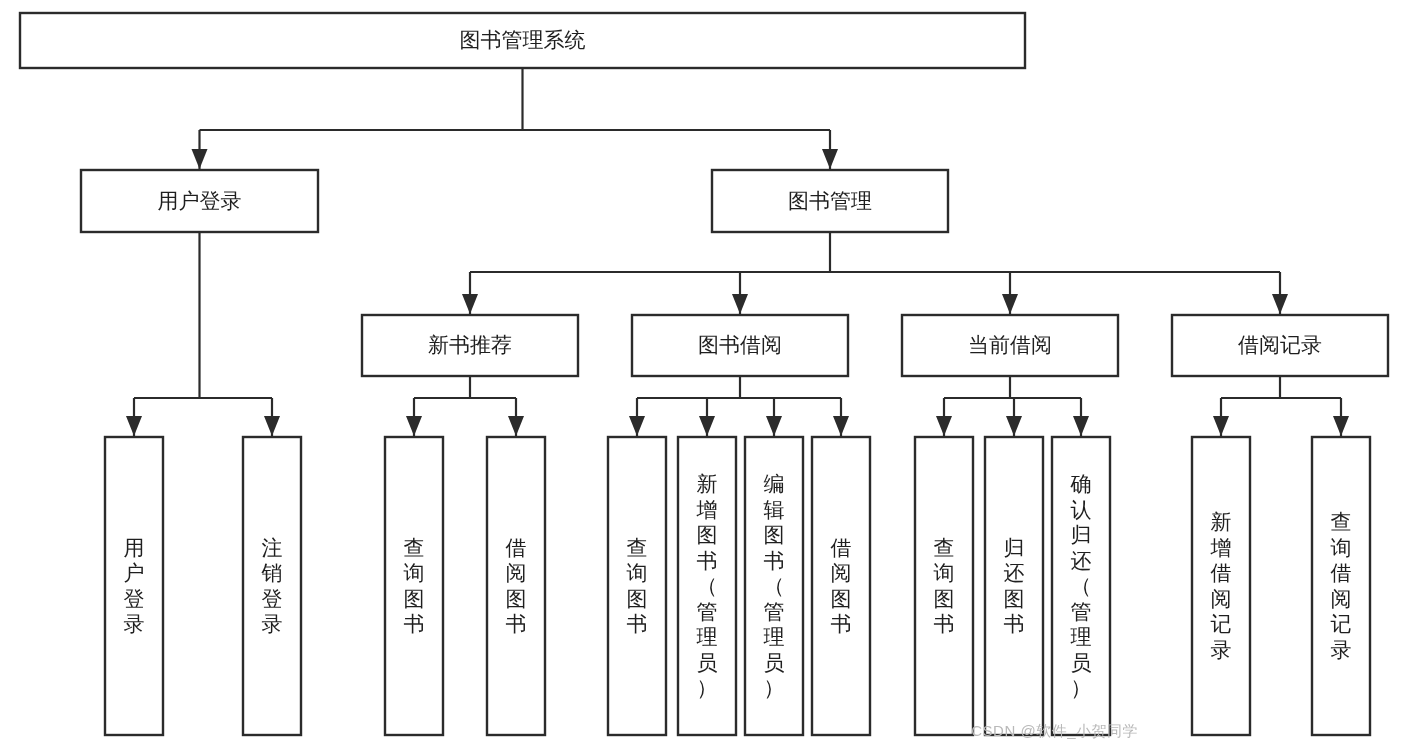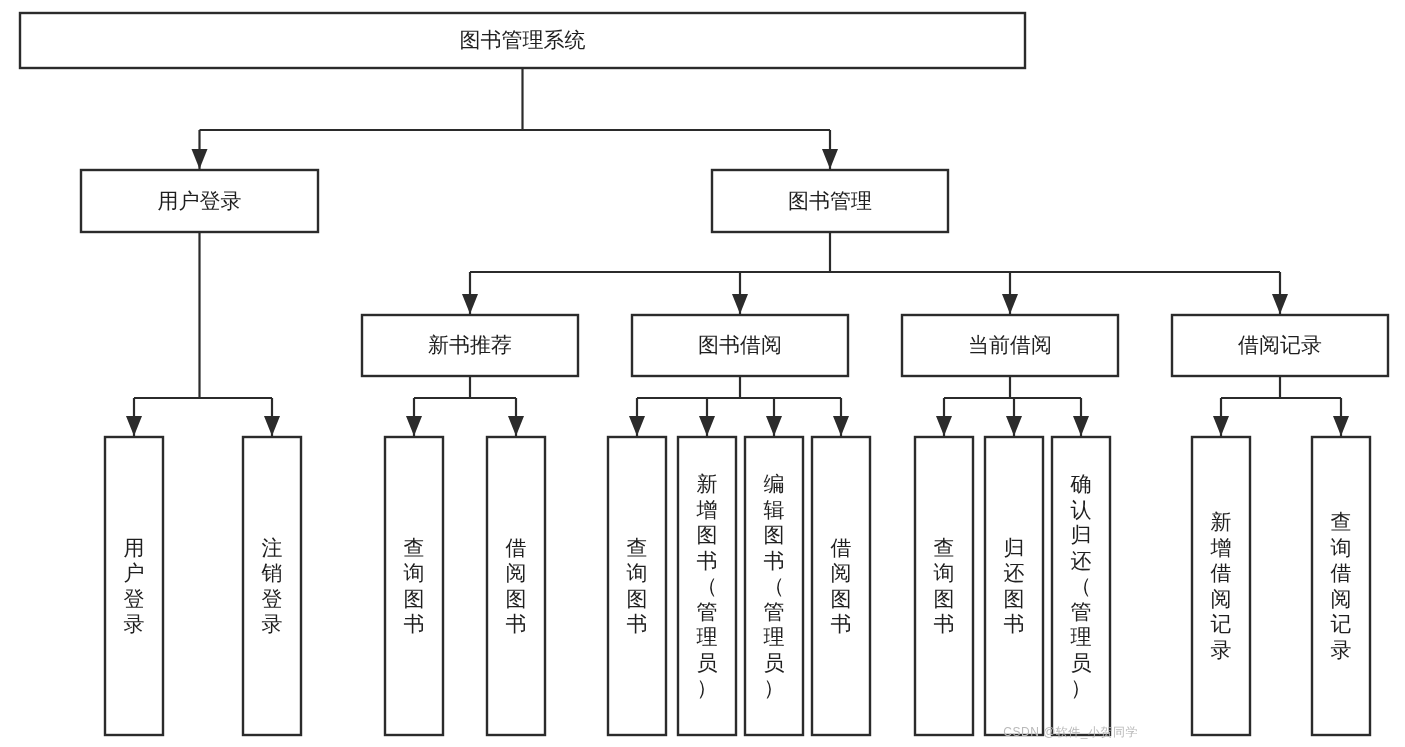--- a/index.html
+++ b/index.html
@@ -51,21 +51,21 @@
   }
   .arrow-head {
     fill: #2b2b2b;
     stroke: none;
   }
   .watermark {
     position: absolute;
     right: 8px;
     bottom: 6px;
     font-family: "Liberation Sans", "DejaVu Sans", sans-serif;
-    font-size: 12px;
+    font-size: 15px;
     color: #b9b9b9;
     letter-spacing: 0.5px;
     white-space: nowrap;
     user-select: none;
   }
 </style>
 </head>
 <body>
 
 <div id="diagram-root">

